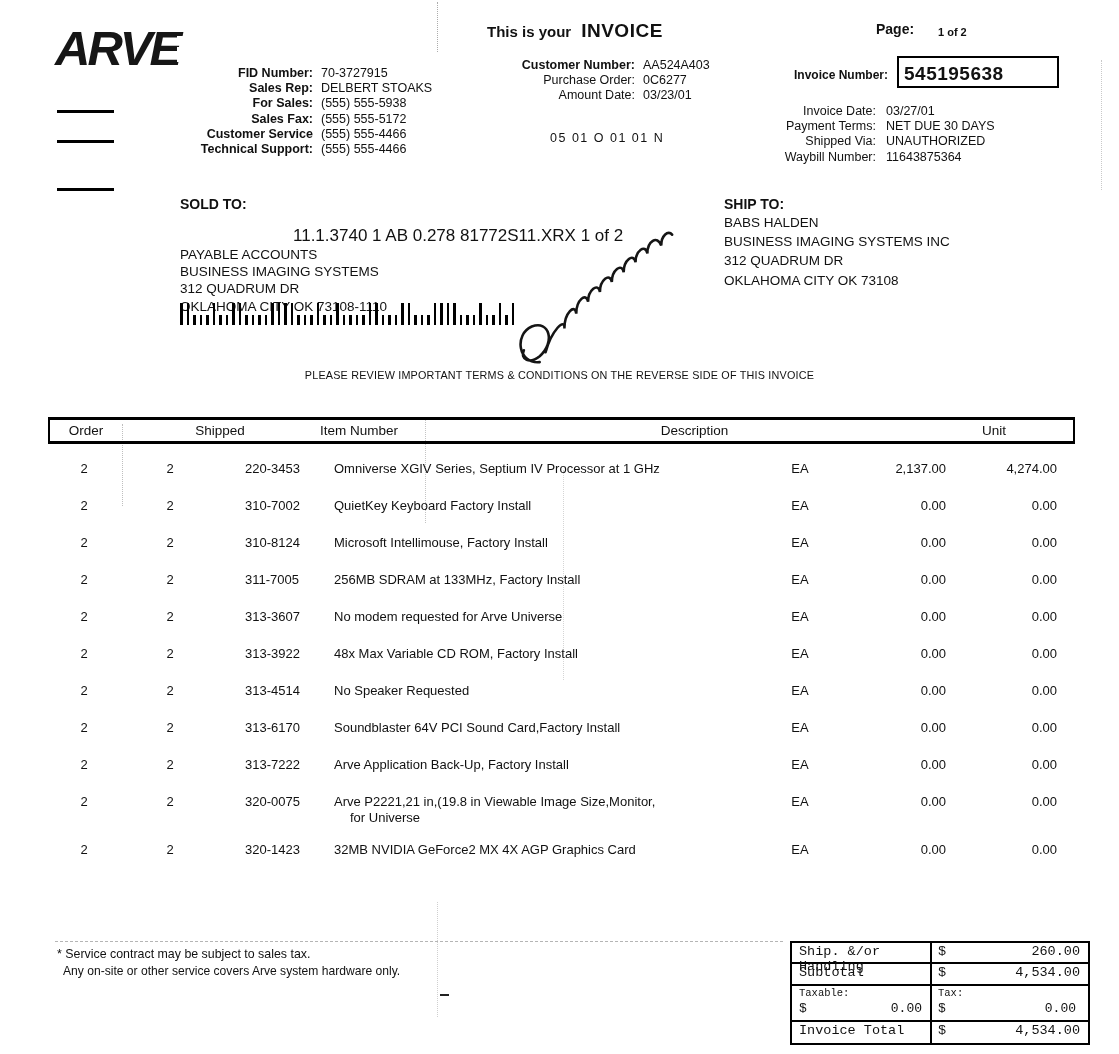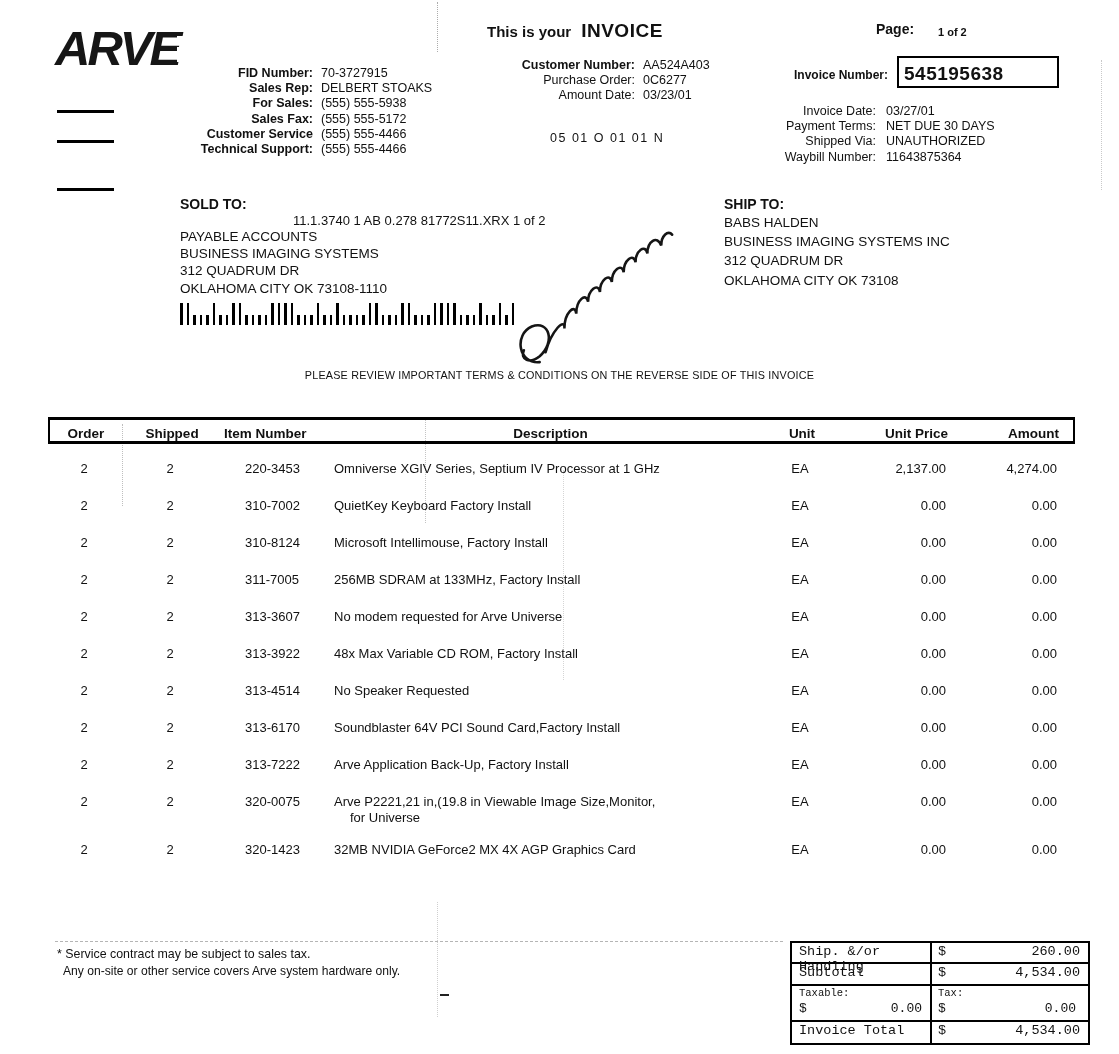--- a/index.html
+++ b/index.html
@@ -30,34 +30,34 @@
   .doc-title .pre{font-size:15px;font-weight:bold;}
   .doc-title .main{font-size:19px;font-weight:bold;margin-left:10px;letter-spacing:.5px;}
   .page-label{position:absolute;left:876px;top:21px;font-size:14px;font-weight:bold;}
   .page-value{position:absolute;left:938px;top:26px;font-size:11px;font-weight:bold;}
   .invnum-label{position:absolute;left:768px;top:68px;width:120px;text-align:right;font-size:12px;font-weight:bold;}
   .invnum-box{position:absolute;left:897px;top:56px;width:162px;height:32px;border:2.5px solid #000;
               font-size:19px;font-weight:bold;line-height:32px;padding-left:5px;box-sizing:border-box;letter-spacing:.5px;}
   
   .heading{font-size:14px;font-weight:bold;}
   .soldto{position:absolute;left:180px;top:196px;}
-  .soldto .ref{margin-left:113px;font-size:13px;margin-top:1px;}
+  .soldto .ref{margin-left:113px;font-size:17px;margin-top:14px;}
   .addr{font-size:13.5px;line-height:17.2px;}
   .shipto{position:absolute;left:724px;top:196px;}
   .shipto .addr{margin-top:2px;}
   .barcode{position:absolute;left:180px;top:303px;height:24px;white-space:nowrap;}
   .barcode i{display:inline-block;width:2.5px;height:10px;background:#000;margin-right:4px;vertical-align:bottom;}
   .barcode i.tall{height:22px;}
   .scribble{position:absolute;left:512px;top:204px;}
   
   .notice{position:absolute;left:0;top:369px;width:100%;text-align:center;font-size:10.8px;letter-spacing:.2px;}
   
   .ithead{position:absolute;left:48px;top:417px;width:1027px;height:27px;box-sizing:border-box;
           border:2px solid #000;border-top-width:3px;border-bottom-width:3px;
-          display:flex;align-items:flex-end;font-weight:bold;font-size:13.5px;}
+          display:flex;align-items:center;font-weight:normal;font-size:13.5px;gap:48px;}
   .ithead>div,.irow>div{box-sizing:border-box;flex:none;}
   .c-order{width:72px;text-align:center;}
   .c-ship{width:100px;text-align:center;}
   .c-item{width:107px;padding-left:2px;}
   .c-desc{width:443px;text-align:center;}
   .c-unit{width:60px;text-align:center;}
   .c-price{width:128px;text-align:right;padding-right:12px;}
   .c-amt{width:113px;text-align:right;padding-right:14px;}
   .itrows{position:absolute;left:48px;top:455px;width:1027px;font-size:13px;}
   .irow{display:flex;min-height:37px;padding-top:6px;box-sizing:border-box;align-items:flex-start;}

